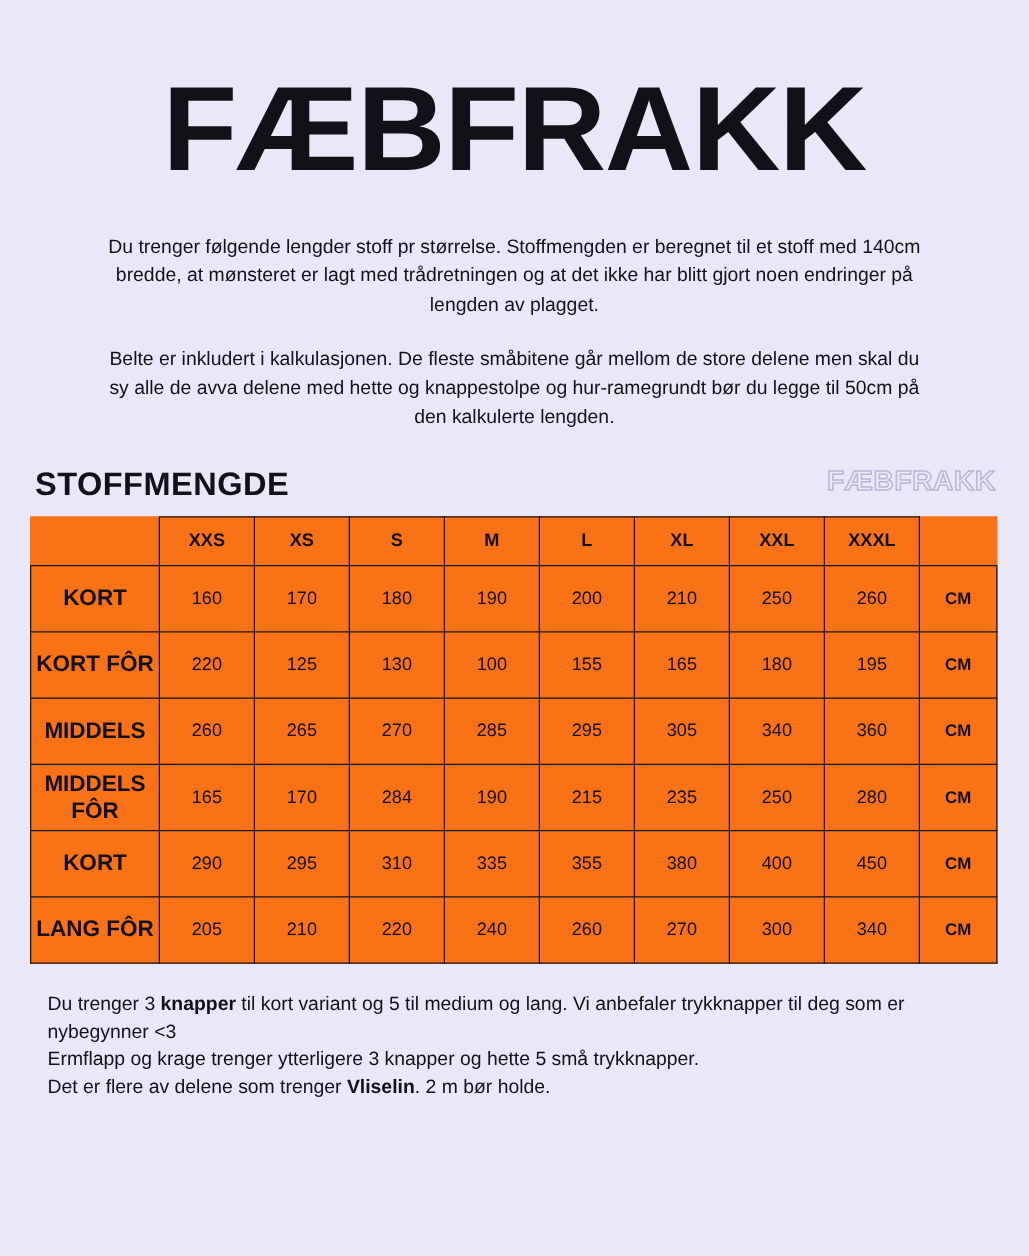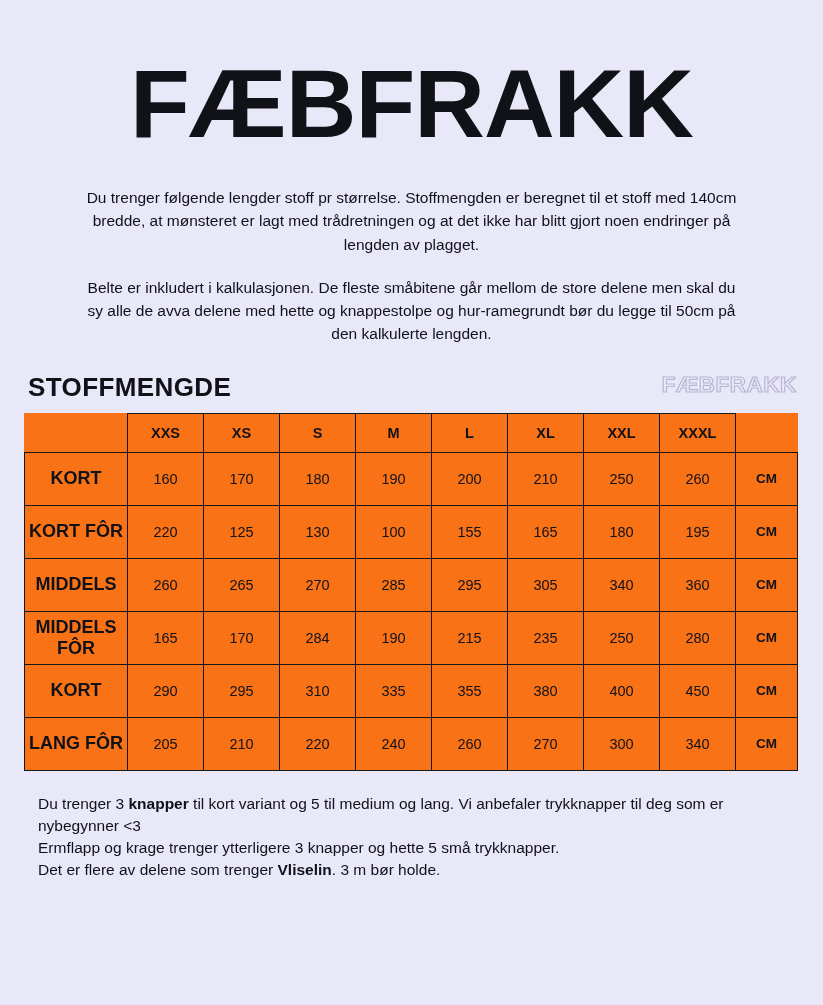--- a/index.html
+++ b/index.html
@@ -229,16 +229,16 @@
         <td>300</td>
         <td>340</td>
         <td class="unit">CM</td>
       </tr>
     </tbody>
   </table>
 
   <div class="notes">
     <p><span>Du trenger 3 </span><b>knapper</b><span> til kort variant og 5 til medium og lang. Vi anbefaler trykknapper til deg som er nybegynner &lt;3</span></p>
     <p>Ermflapp og krage trenger ytterligere 3 knapper og hette 5 små trykknapper.</p>
-    <p><span>Det er flere av delene som trenger </span><b>Vliselin</b><span>. 3 m bør holde.</span></p>
+    <p><span>Det er flere av delene som trenger </span><b>Vliselin</b><span>. 2 m bør holde.</span></p>
   </div>
 
 </div>
 
 </body></html>

